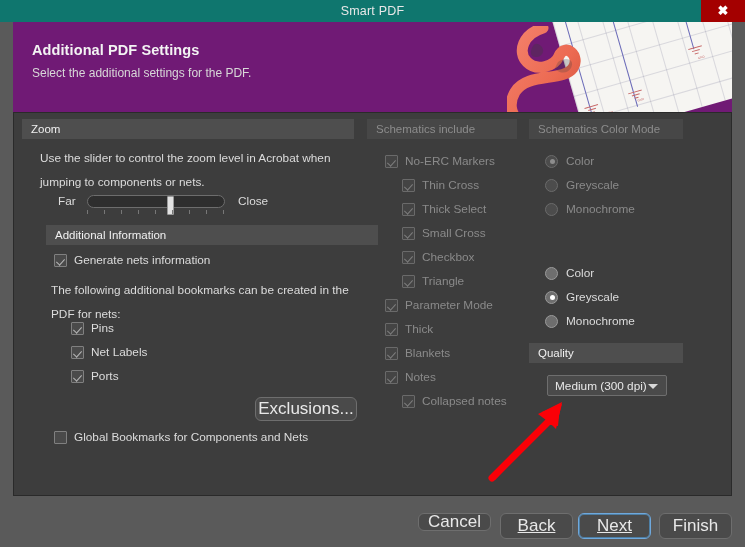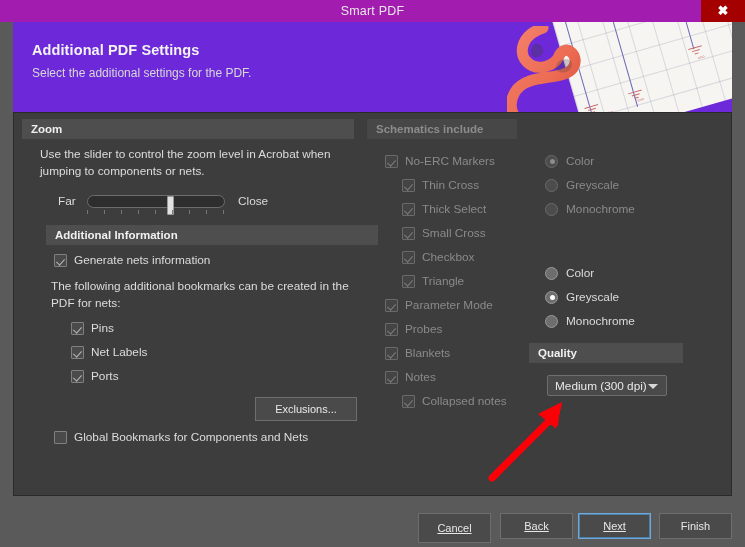--- a/index.html
+++ b/index.html
@@ -15,21 +15,21 @@
   #window {
     position: relative;
     width: 745px; height: 547px;
     background: #5a5a5a;
   }
 
   
   #titlebar {
     position: absolute; left: 0; top: 0;
     width: 745px; height: 22px;
-    background: #a21caf;
+    background: #0f766e;
   }
   #titlebar .title {
     position: absolute; left: 0; top: 0;
     width: 745px; height: 22px;
     line-height: 22px;
     text-align: center;
     font-size: 12.5px;
     color: #e8e8e8;
     letter-spacing: .2px;
   }
@@ -42,21 +42,21 @@
     line-height: 22px;
     text-align: center;
     cursor: pointer;
     font-weight: bold;
   }
 
   
   #banner {
     position: absolute; left: 13px; top: 22px;
     width: 719px; height: 90px;
-    background: #6d28d9;
+    background: #701a75;
     overflow: hidden;
   }
   #banner .headline {
     position: absolute; left: 19px; top: 20px;
     font-size: 14.5px; font-weight: bold;
     color: #f3f3f3;
     letter-spacing: .1px;
   }
   #banner .subline {
     position: absolute; left: 19px; top: 44px;
@@ -100,31 +100,31 @@
     border: 1px solid #2a2a2a;
   }
 
   
   .grp-header {
     position: absolute;
     height: 20px; line-height: 20px;
     background: #4e4e4e;
     color: #f0f0f0;
     font-size: 11.5px;
-    font-weight: bold;
+    font-weight: normal;
     padding-left: 9px;
   }
   .grp-header.disabled { color: #8c8c8c; background: #474747; }
 
   
   .desc {
     position: absolute;
     font-size: 11.8px;
     color: #dcdcdc;
-    line-height: 17px;
+    line-height: 24px;
   }
   .lbl {
     font-size: 11.8px;
     color: #dcdcdc;
     white-space: nowrap;
   }
   .lbl.disabled { color: #8a8a8a; }
 
   
   #slider-wrap { position: absolute; left: 44px; top: 191px; width: 230px; height: 20px; }
@@ -194,23 +194,23 @@
     background: #ffffff;
   }
   .rb.dim { border-color: #6b6b6b; background: #4c4c4c; }
   .rb.dim.sel::after { background: #8d8d8d; }
 
   
   .btn {
     position: absolute;
     background: #4a4a4a;
     border: 1px solid #6e6e6e;
-    border-radius: 0;
+    border-radius: 6px;
     color: #e8e8e8;
-    font-size: 11px;
+    font-size: 17px;
     text-align: center;
     cursor: pointer;
     display: flex; align-items: center; justify-content: center;
   }
   .btn.focus { border-color: #6fa8dc; box-shadow: 0 0 0 1px #4e7fa5 inset; }
   .btn u { text-decoration: underline; }
 
   
   #quality-select {
     position: absolute; left: 546px; top: 376px;
@@ -418,35 +418,36 @@
     <div class="cbrow" style="left:388px; top:161px;">
       <div class="cb dim checked"></div>
       <span class="lbl disabled">Triangle</span>
     </div>
     <div class="cbrow" style="left:371px; top:185px;">
       <div class="cb dim checked"></div>
       <span class="lbl disabled">Parameter Mode</span>
     </div>
     <div class="cbrow" style="left:371px; top:209px;">
       <div class="cb dim checked"></div>
-      <span class="lbl disabled">Probes</span>
+      <span class="lbl disabled">Thick</span>
     </div>
     <div class="cbrow" style="left:371px; top:233px;">
       <div class="cb dim checked"></div>
       <span class="lbl disabled">Blankets</span>
     </div>
     <div class="cbrow" style="left:371px; top:257px;">
       <div class="cb dim checked"></div>
       <span class="lbl disabled">Notes</span>
     </div>
     <div class="cbrow" style="left:388px; top:281px;">
       <div class="cb dim checked"></div>
       <span class="lbl disabled">Collapsed notes</span>
     </div>
 
+    <div class="grp-header disabled" style="left:515px; top:6px; width:154px;">Schematics Color Mode</div>
 
     <div class="rbrow" style="left:531px; top:41px;">
       <div class="rb dim sel"></div>
       <span class="lbl disabled">Color</span>
     </div>
     <div class="rbrow" style="left:531px; top:65px;">
       <div class="rb dim"></div>
       <span class="lbl disabled">Greyscale</span>
     </div>
     <div class="rbrow" style="left:531px; top:89px;">
@@ -480,21 +481,21 @@
         <path d="M6,78 L62,22 L54,16 L78,4 L72,31 L65,24 L11,82 Z"></path>
         <path d="M60,26 L76,8 L74,28 Z"></path>
       </g>
       <path d="M8,80 L68,20" stroke="#fb0007" stroke-width="7" stroke-linecap="round"></path>
       <path d="M78,6 L58,14 L72,28 Z" fill="#fb0007"></path>
     </svg>
 
   </div>
 
   <div id="footer">
-    <div class="btn" style="left:418px; top:13px; width:73px; height:30px;text-decoration:underline;">Cancel</div>
+    <div class="btn" style="left:418px; top:13px; width:73px; height:18px;">Cancel</div>
     <div class="btn" style="left:500px; top:13px; width:73px; height:26px;">
       <span><u>Back</u></span>
     </div>
     <div class="btn focus" style="left:578px; top:13px; width:73px; height:26px;">
       <span><u>Next</u></span>
     </div>
     <div class="btn" style="left:659px; top:13px; width:73px; height:26px;">Finish</div>
   </div>
 
 </div>

